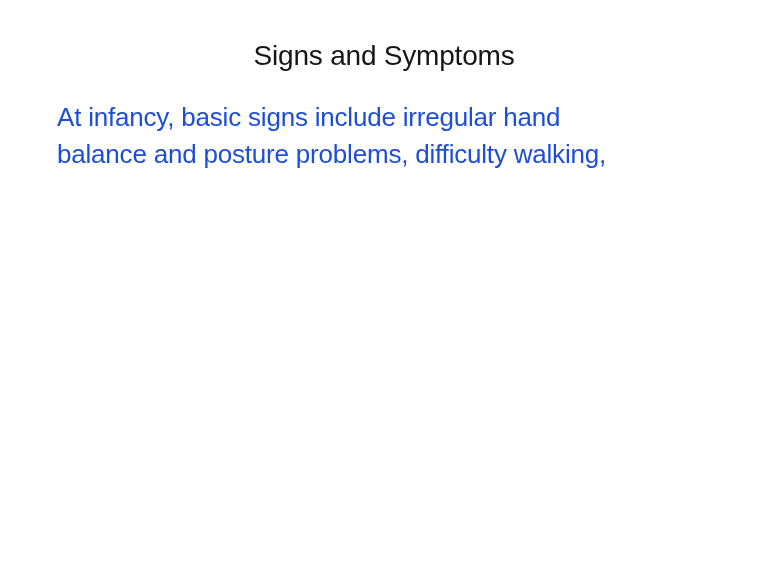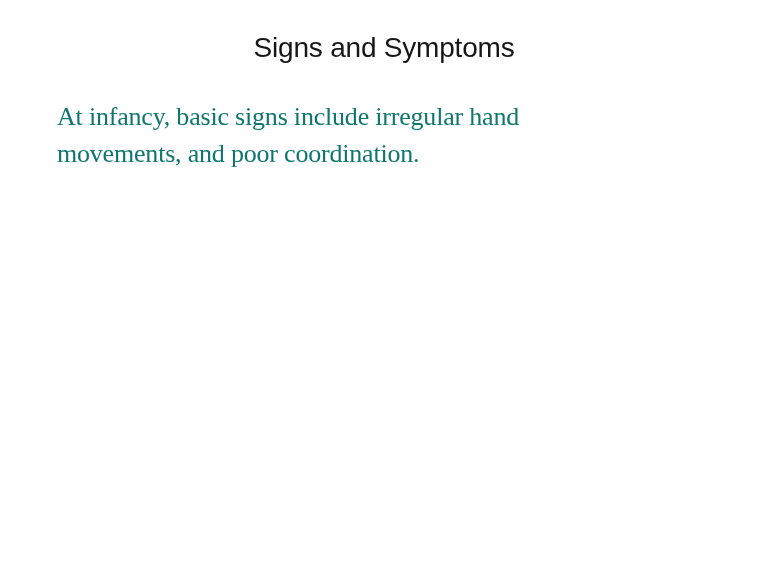--- a/index.html
+++ b/index.html
@@ -15,46 +15,45 @@
     overflow: hidden;
     font-family: "Liberation Sans", sans-serif;
     color: #161616;
     -webkit-font-smoothing: antialiased;
   }
   .slide-title {
     position: absolute;
     top: 23px;
     left: 0;
     right: 0;
-    margin: 8px;
+    margin: 16px;
     text-align: center;
     font-size: 28px;
     font-weight: 400;
     line-height: 34px;
     letter-spacing: -0.2px;
     color: #161616;
   }
   .slide-body {
     position: absolute;
     top: 99px;
     left: 57px;
     right: 38px;
     font-size: 26px;
     font-weight: 400;
     line-height: 36.5px;
     letter-spacing: -0.2px;
-    color: #0f766e;
-    font-family: Liberation Serif, serif;
+    color: #1d4ed8;
   }
   .body-line {
     white-space: nowrap;
   }
 </style>
 </head>
 <body>
 
 <div class="slide">
   <h1 class="slide-title">Signs and Symptoms</h1>
   <div class="slide-body">
       <div class="body-line">At infancy, basic signs include irregular hand</div>
-      <div class="body-line">movements, and poor coordination.</div>
+      <div class="body-line">balance and posture problems, difficulty walking,</div>
     </div>
 </div>
 
 </body></html>

